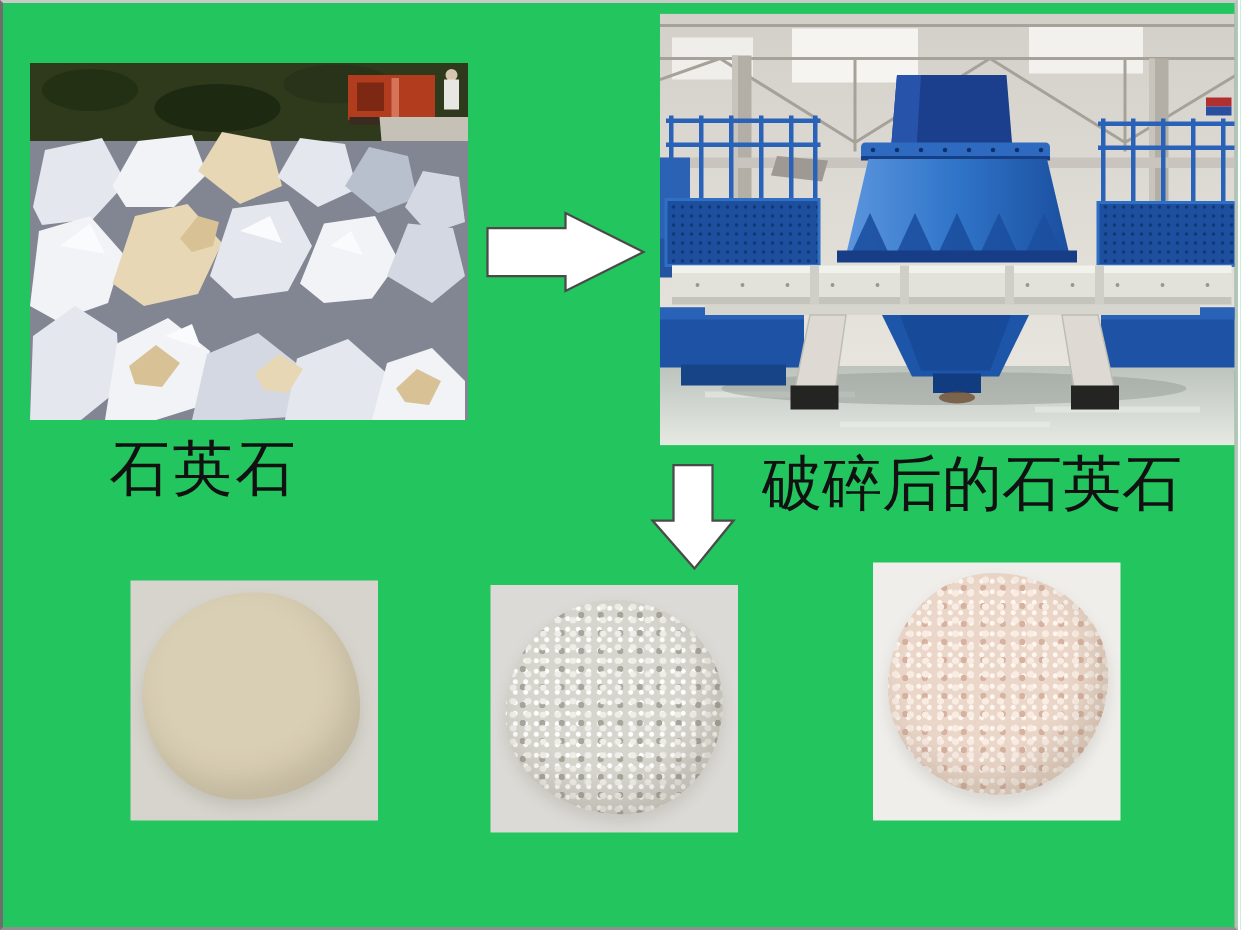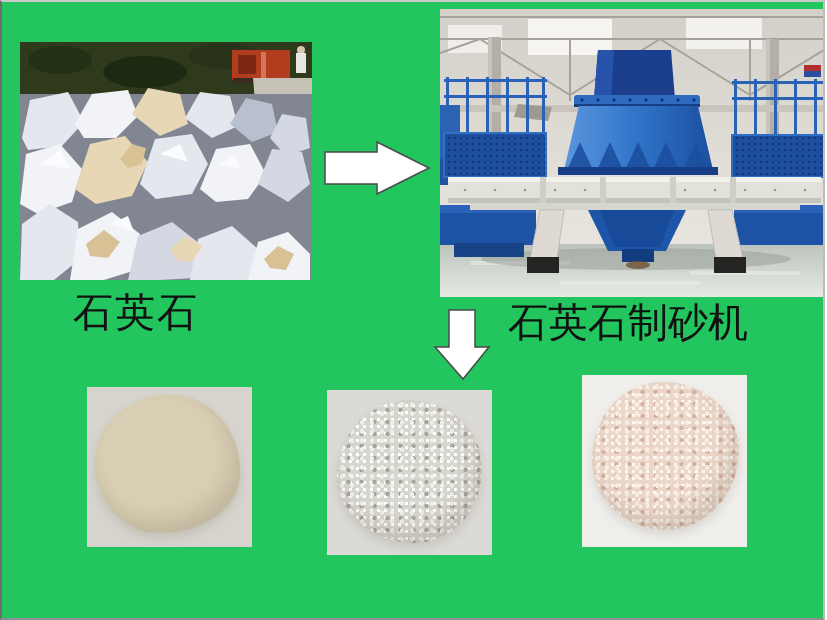--- a/index.html
+++ b/index.html
@@ -249,21 +249,21 @@
       <polygon points="268,201 292,201 303,250 276,250" fill="#dedad3" stroke="#bdbdb5" stroke-width="1"></polygon>
       <polygon points="148,201 246,201 226,242 168,242" fill="#1d55a8"></polygon>
       <polygon points="160,201 234,201 220,238 174,238" fill="#174a98"></polygon>
       <rect x="182" y="240" width="32" height="13" fill="#123c80"></rect>
       <ellipse cx="198" cy="256" rx="12" ry="4" fill="#6e4f33" opacity="0.8"></ellipse>
       <rect x="87" y="248" width="32" height="16" fill="#242422"></rect>
       <rect x="274" y="248" width="32" height="16" fill="#242422"></rect>
     </svg>
   </figure>
 
-  <div class="label label-machine">石英石制砂机</div>
+  <div class="label label-machine">破碎后的石英石</div>
 
   <svg class="arrow arrow-down" width="60" height="75" viewBox="0 0 60 75">
     <polygon points="17,3 43,3 43,40 57,40 31,72 3,40 17,40"></polygon>
   </svg>
 
   <div class="photo-sand photo-sand-1">
     <div class="pile pile-1"></div>
   </div>
   <div class="photo-sand photo-sand-2">
     <div class="pile pile-2"></div>

